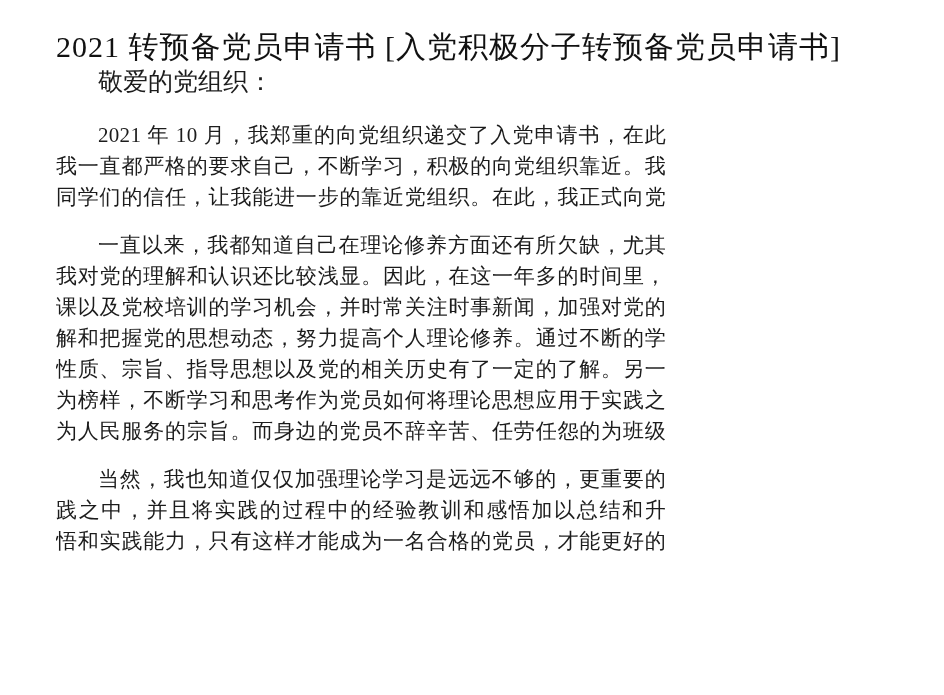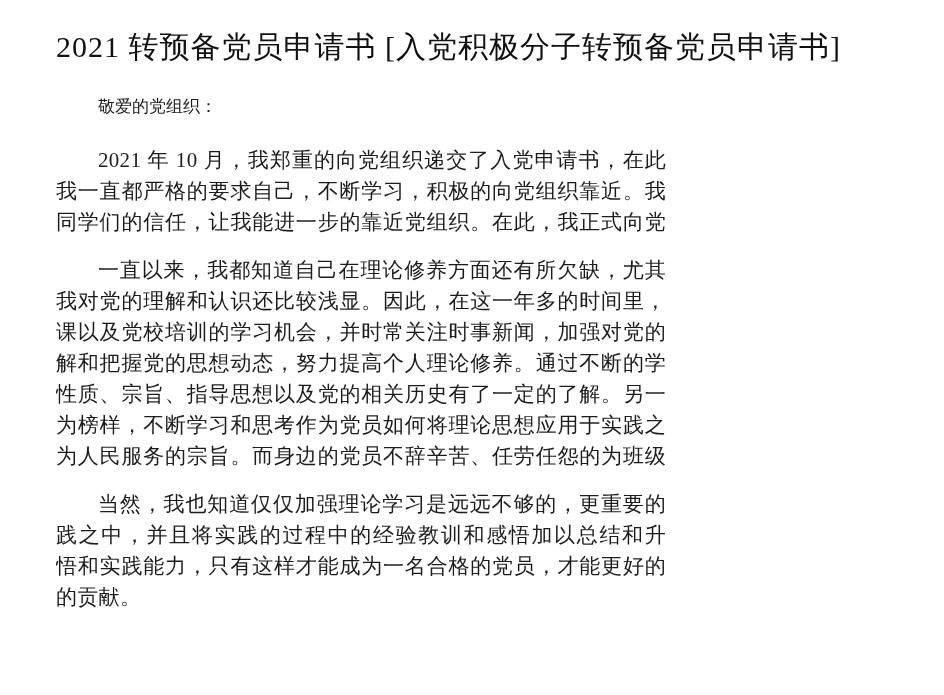--- a/index.html
+++ b/index.html
@@ -22,23 +22,22 @@
     padding-top: 28px;
     font-size: 30px;
     line-height: 38px;
     font-weight: 400;
     text-align: center;
     color: #111111;
     letter-spacing: 1px;
     white-space: nowrap;
   }
   .greeting {
-    margin-top: 25px;
     padding-left: 42px;
-    font-size: 17px;
+    font-size: 25px;
     line-height: 31px;
   }
   .body-text { margin-top: 23px; }
   .para + .para { margin-top: 17px; }
   .line {
     font-size: 21px;
     line-height: 31px;
     height: 31px;
     overflow: hidden;
     text-align: justify;
@@ -120,18 +119,17 @@
         <div class="line">课以及党校培训的学习机会，并时常关注时事新闻，加强对党的相关理论知识的学习，了</div>
         <div class="line">解和把握党的思想动态，努力提高个人理论修养。通过不断的学习和积累，我逐渐对党的</div>
         <div class="line">性质、宗旨、指导思想以及党的相关历史有了一定的了解。另一方面，我也以身边的党员</div>
         <div class="line">为榜样，不断学习和思考作为党员如何将理论思想应用于实践之中，如何在实践中去践行</div>
         <div class="line">为人民服务的宗旨。而身边的党员不辞辛苦、任劳任怨的为班级同学服务也让我切实的感</div>
       </div>
       <div class="para">
         <div class="line first">当然，我也知道仅仅加强理论学习是远远不够的，更重要的是要学会将理论应用于实</div>
         <div class="line">践之中，并且将实践的过程中的经验教训和感悟加以总结和升华，不断提高自己的思想觉</div>
         <div class="line">悟和实践能力，只有这样才能成为一名合格的党员，才能更好的为他人，为社会做出自己</div>
-        <div class="line last">的贡献。</div>
       </div>
     </main>
 
 
 </div>
 
 </body></html>

